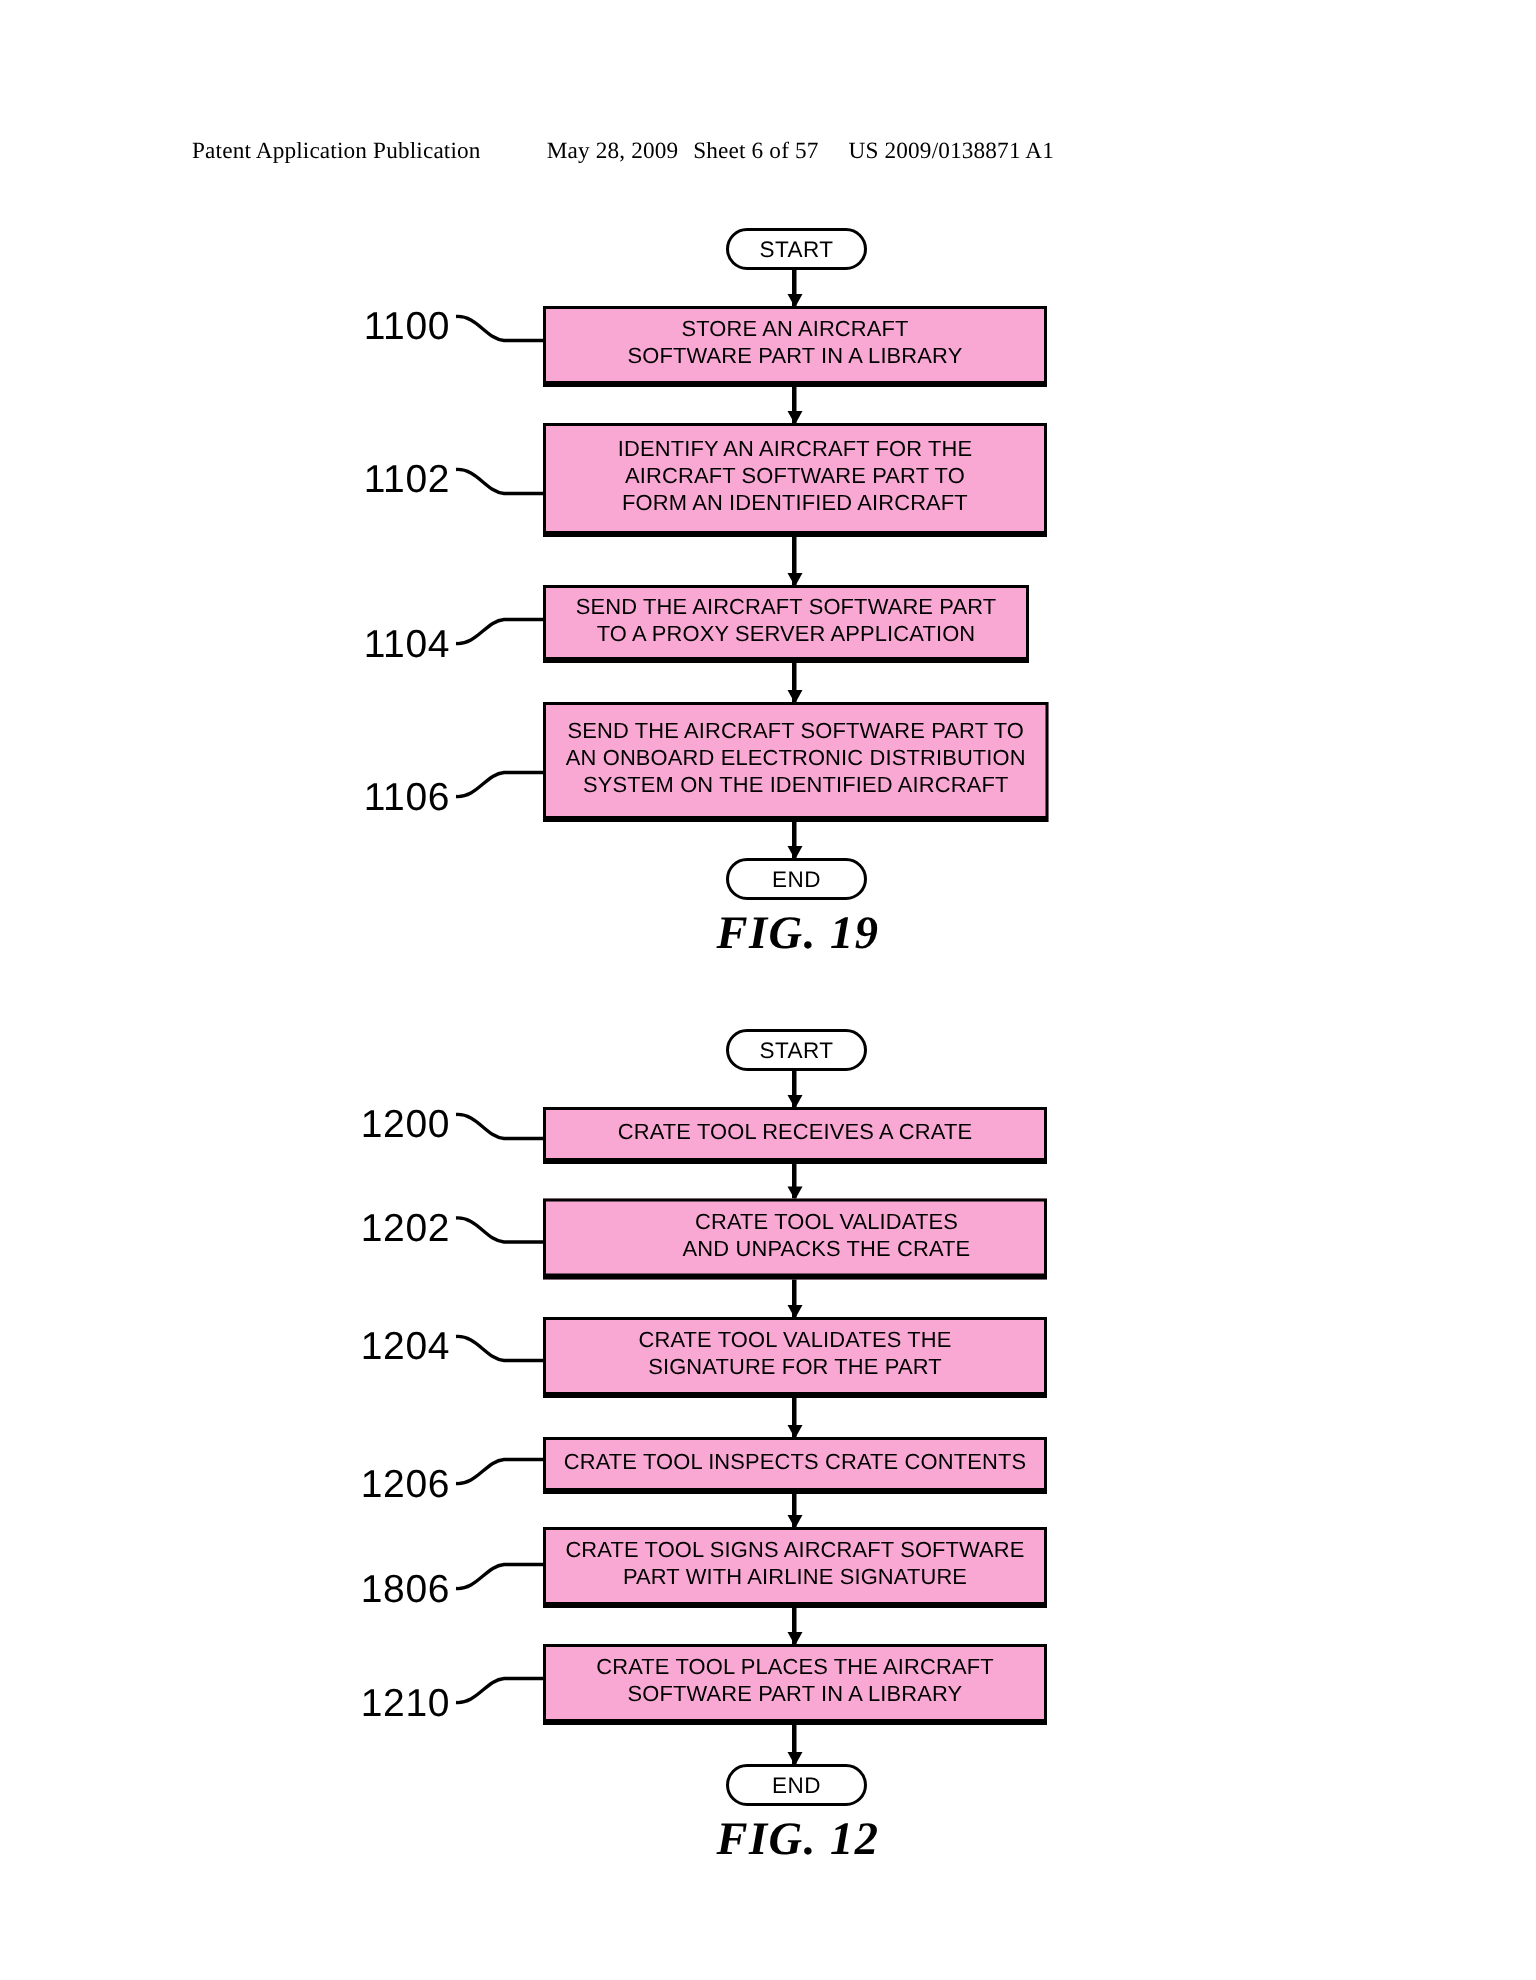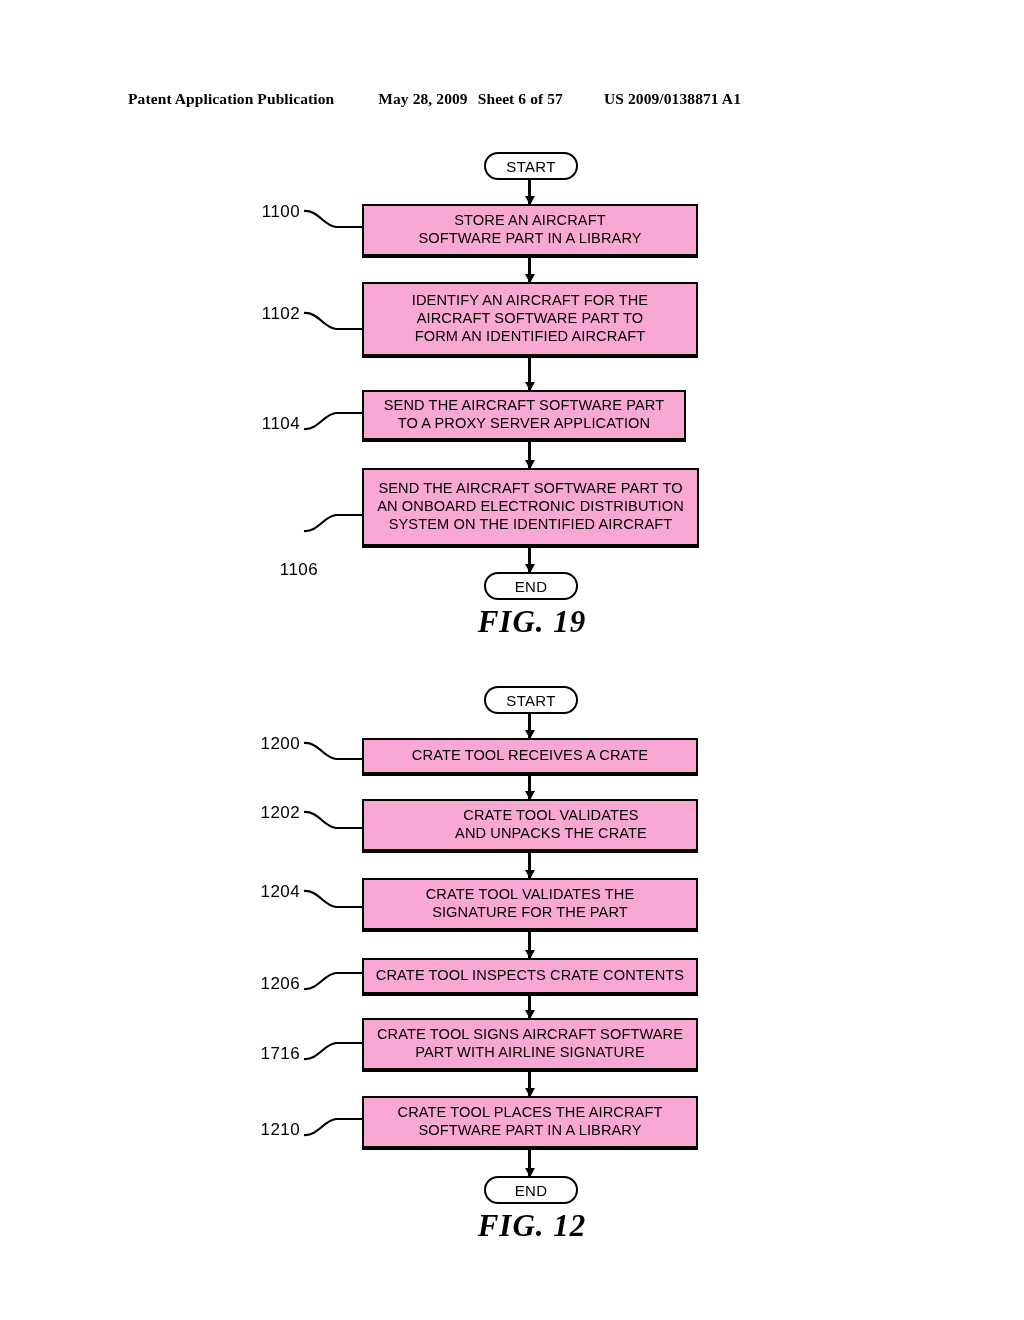--- a/index.html
+++ b/index.html
@@ -17,31 +17,31 @@
   }
 
   
   .page-header {
     position: absolute;
     top: 88px;
     left: 128px;
     width: 768px;
     height: 22px;
     font-family: "Liberation Serif", serif;
-    font-weight: bold;
+    font-weight: normal;
     font-size: 15.5px;
     letter-spacing: 0.1px;
     white-space: nowrap;
     display: flex;
-    align-items: center;
+    align-items: flex-end;
   }
   .hdr-pub      { }
   .hdr-date     { margin-left: 44px; }
   .hdr-sheet    { margin-left: 10px; }
-  .hdr-patno    { margin-left: 41px; }
+  .hdr-patno    { margin-left: 20px; }
 
   
   .figure { position: absolute; left: 0; top: 0; width: 1024px; }
 
   
   .capsule {
     position: absolute;
     box-sizing: border-box;
     border: 2.5px solid #000;
     border-radius: 14px;
@@ -85,21 +85,21 @@
     transform: translateX(-50%);
     width: 0; height: 0;
     border-left: 5.5px solid transparent;
     border-right: 5.5px solid transparent;
     border-top: 9px solid #000;
   }
 
   
   .refnum {
     position: absolute;
-    font-size: 17px;
+    font-size: 26px;
     letter-spacing: 0.4px;
     white-space: nowrap;
     text-align: right;
   }
   .leader { position: absolute; }
 
   
   .figcap {
     position: absolute;
     font-family: "Liberation Serif", serif;
@@ -167,21 +167,21 @@
     <path d="M2,25 C16,26 22,10 34,9 L60,9" fill="none" stroke="#000" stroke-width="2.2"></path>
   </svg>
 
   <div class="conn" style="left:528px; top:442px; height:26px;"></div>
 
   <div class="pbox" style="left:362px; top:468px; width:337px; height:80px;">
     <span style="white-space:pre-line;">SEND THE AIRCRAFT SOFTWARE PART TO
 AN ONBOARD ELECTRONIC DISTRIBUTION
 SYSTEM ON THE IDENTIFIED AIRCRAFT</span>
   </div>
-  <div class="refnum" style="left:254px; top:516px; width:64px;margin-top:44px;">
+  <div class="refnum" style="left:236px; top:516px; width:64px;">
     <span>1106</span>
   </div>
   <svg class="leader" style="left:302px; top:506px;" width="62" height="32" viewBox="0 0 62 32">
     <path d="M2,25 C16,26 22,10 34,9 L60,9" fill="none" stroke="#000" stroke-width="2.2"></path>
   </svg>
 
   <div class="conn" style="left:528px; top:548px; height:24px;"></div>
 
   <div class="capsule" style="left:484px; top:572px; width:94px; height:28px;">
     <span>END</span>
@@ -248,21 +248,21 @@
     <path d="M2,25 C16,26 22,10 34,9 L60,9" fill="none" stroke="#000" stroke-width="2.2"></path>
   </svg>
 
   <div class="conn" style="left:528px; top:996px; height:22px;"></div>
 
   <div class="pbox" style="left:362px; top:1018px; width:336px; height:54px;">
     <span style="white-space:pre-line;">CRATE TOOL SIGNS AIRCRAFT SOFTWARE
 PART WITH AIRLINE SIGNATURE</span>
   </div>
   <div class="refnum" style="left:236px; top:1044px; width:64px;">
-    <span>1716</span>
+    <span>1806</span>
   </div>
   <svg class="leader" style="left:302px; top:1034px;" width="62" height="32" viewBox="0 0 62 32">
     <path d="M2,25 C16,26 22,10 34,9 L60,9" fill="none" stroke="#000" stroke-width="2.2"></path>
   </svg>
 
   <div class="conn" style="left:528px; top:1072px; height:24px;"></div>
 
   <div class="pbox" style="left:362px; top:1096px; width:336px; height:54px;">
     <span style="white-space:pre-line;">CRATE TOOL PLACES THE AIRCRAFT
 SOFTWARE PART IN A LIBRARY</span>

